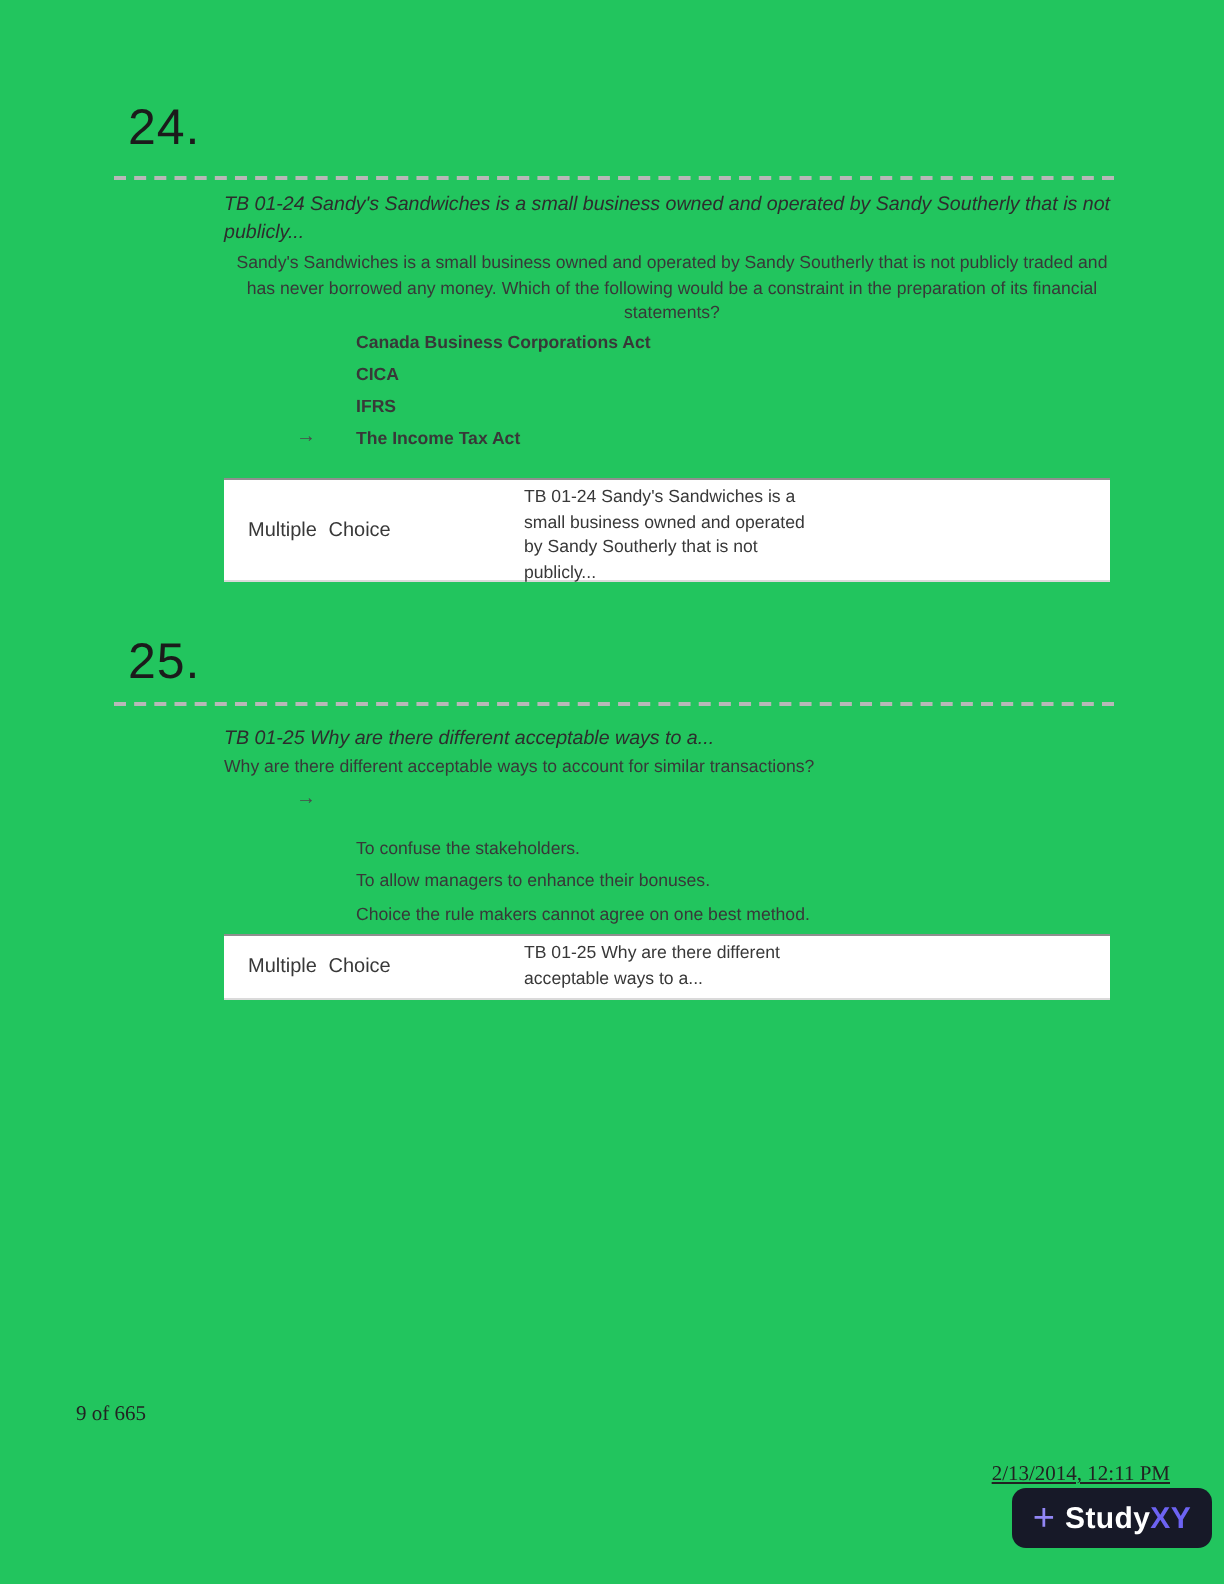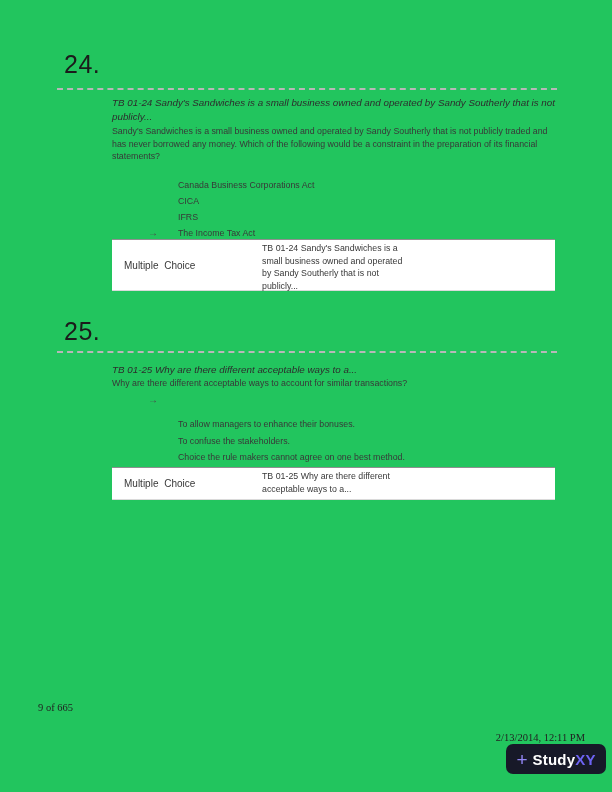--- a/index.html
+++ b/index.html
@@ -52,43 +52,44 @@
     font-size:8.8px;line-height:12.6px;color:#383838;
   }
   .page-indicator{
     position:absolute;left:38px;top:702px;
     font-family:"Liberation Serif",serif;font-size:10.5px;color:#222222;
   }
   .timestamp{
     position:absolute;right:27px;top:732px;
     font-family:"Liberation Serif",serif;font-size:10.5px;color:#222222;
     z-index:1;
+    text-decoration:underline;
   }
   .logo-badge{
     position:absolute;right:6px;top:744px;
     width:100px;height:30px;border-radius:7px;
     display:flex;align-items:center;justify-content:center;
     z-index:2;
   }
   .logo-plus{font-size:19px;font-weight:400;line-height:19px;margin-right:5px;}
   .logo-study{font-size:15px;font-weight:700;letter-spacing:0.2px;}
   .logo-xy{font-size:15px;font-weight:700;letter-spacing:0.2px;}
 </style>
 </head>
 <body>
 
 <div class="page">
 
   <div class="q-number" style="top:51px;">24.</div>
   <div class="section-rule" style="top:88px;"></div>
 
   <div class="q-title" style="top:96px;">TB 01-24 Sandy's Sandwiches is a small business owned and operated by Sandy Southerly that is not publicly...</div>
-  <div class="q-body" style="top:125px;">Sandy's Sandwiches is a small business owned and operated by Sandy Southerly that is not publicly traded and has never borrowed any money. Which of the following would be a constraint in the preparation of its financial statements?</div>
+  <div class="q-body" style="top:125px;text-align:center;">Sandy's Sandwiches is a small business owned and operated by Sandy Southerly that is not publicly traded and has never borrowed any money. Which of the following would be a constraint in the preparation of its financial statements?</div>
 
-  <div class="options" style="top:177px;">
+  <div class="options" style="top:163px;font-weight:bold;">
     <div class="opt-row">
       <span class="opt-marker"></span>
       <span class="opt-text">Canada Business Corporations Act</span>
     </div>
     <div class="opt-row">
       <span class="opt-marker"></span>
       <span class="opt-text">CICA</span>
     </div>
     <div class="opt-row">
       <span class="opt-marker"></span>
@@ -108,27 +109,27 @@
   <div class="q-number" style="top:318px;">25.</div>
   <div class="section-rule" style="top:351px;"></div>
 
   <div class="q-title" style="top:363px;">TB 01-25 Why are there different acceptable ways to a...</div>
   <div class="q-body" style="top:377px;">Why are there different acceptable ways to account for similar transactions?</div>
 
   <div class="options" style="top:392px;">
     <div class="opt-row gap-lg">
       <span class="opt-marker">→</span>
     </div>
+    <div class="opt-row">
+      <span class="opt-marker"></span>
+      <span class="opt-text">To confuse the stakeholders.</span>
+    </div>
     <div class="opt-row gap-sm">
       <span class="opt-marker"></span>
       <span class="opt-text">To allow managers to enhance their bonuses.</span>
-    </div>
-    <div class="opt-row">
-      <span class="opt-marker"></span>
-      <span class="opt-text">To confuse the stakeholders.</span>
     </div>
     <div class="opt-row">
       <span class="opt-marker"></span>
       <span class="opt-text">Choice the rule makers cannot agree on one best method.</span>
     </div>
   </div>
 
   <div class="meta-table short">
     <div class="meta-type">Multiple Choice</div>
     <div class="meta-summary">TB 01-25 Why are there different acceptable ways to a...</div>

